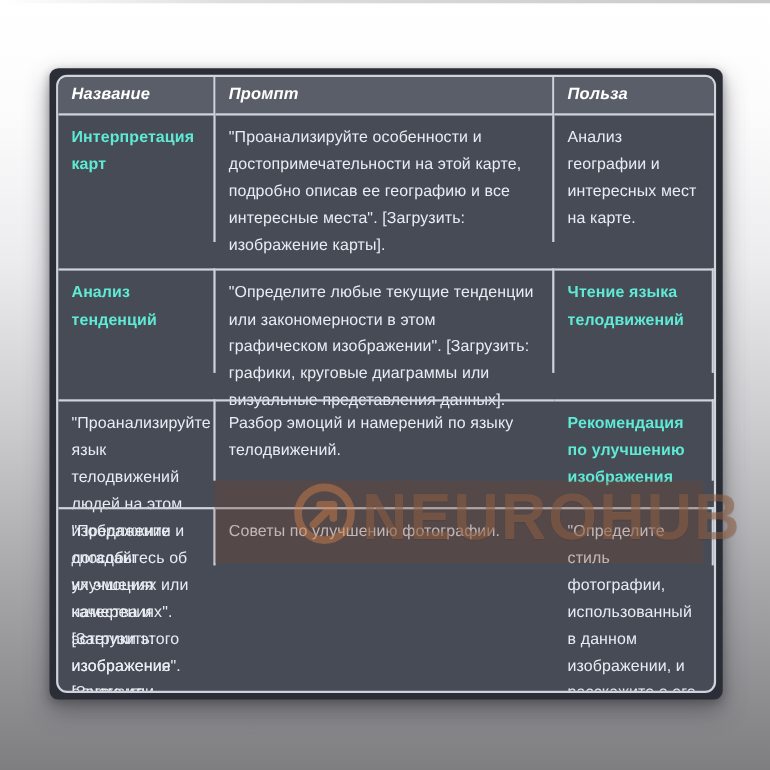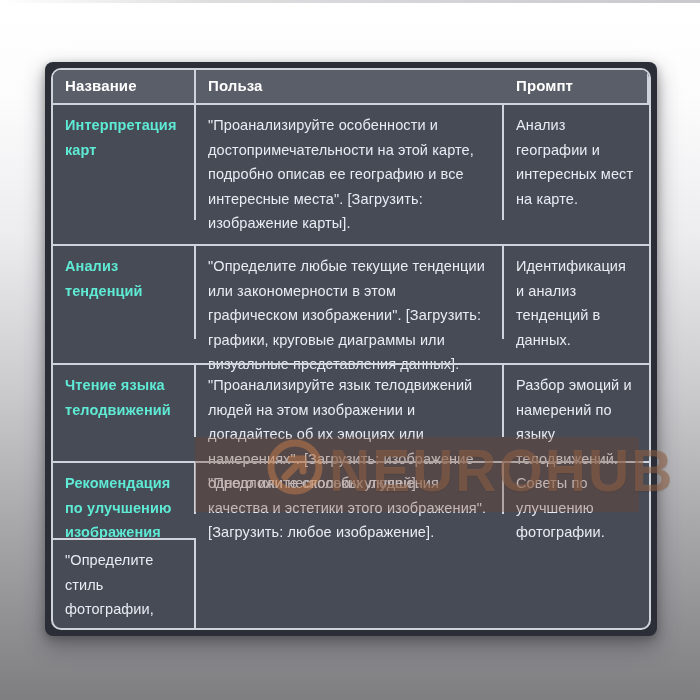--- a/index.html
+++ b/index.html
@@ -55,20 +55,21 @@
   .col-a, .col-b { border-right: 2px solid #cfd3dc; }
   .rowline { border-top: 2px solid #cfd3dc; margin-top: 24px; }
   .head {
     background: #5a5e68;
     border-bottom: 2px solid #cfd3dc;
     display: flex; align-items: center;
     padding: 0 12px;
     font-weight: bold;
     color: #ffffff;
     font-size: 15px;
+    font-style: italic;
   }
   .name-cell { font-weight: bold; color: #5eead4; }
   
   .watermark {
     position: absolute;
     left: 195px; top: 437px;
     width: 444px; height: 75px;
     background: rgba(114,69,48,0.32);
     display: flex;
     align-items: flex-start;
@@ -93,30 +94,29 @@
 </style>
 </head>
 <body>
 
 <div id="screenshot">
 
   <div class="table-frame">
     <div class="table-grid">
 
       <div class="cell head col-a">Название</div>
+      <div class="cell head col-b">Промпт</div>
       <div class="cell head">Польза</div>
-      <div class="cell head col-b">Промпт</div>
 
       <div class="cell col-a name-cell">Интерпретация карт</div>
       <div class="cell col-b">"Проанализируйте особенности и достопримечательности на этой карте, подробно описав ее географию и все интересные места". [Загрузить: изображение карты].</div>
       <div class="cell">Анализ географии и интересных мест на карте.</div>
 
       <div class="cell col-a name-cell rowline">Анализ тенденций</div>
       <div class="cell col-b rowline">"Определите любые текущие тенденции или закономерности в этом графическом изображении". [Загрузить: графики, круговые диаграммы или визуальные представления данных].</div>
-      <div class="cell rowline">Идентификация и анализ тенденций в данных.</div>
 
       <div class="cell col-a name-cell rowline">Чтение языка телодвижений</div>
       <div class="cell col-b rowline">"Проанализируйте язык телодвижений людей на этом изображении и догадайтесь об их эмоциях или намерениях". [Загрузить: изображение одного или нескольких людей].</div>
       <div class="cell rowline">Разбор эмоций и намерений по языку телодвижений.</div>
 
       <div class="cell col-a name-cell rowline">Рекомендация по улучшению изображения</div>
       <div class="cell col-b rowline">"Предложите способы улучшения качества и эстетики этого изображения". [Загрузить: любое изображение].</div>
       <div class="cell rowline">Советы по улучшению фотографии.</div>
 
       <div class="cell col-b rowline">"Определите стиль фотографии, использованный в данном изображении, и расскажите о его технике и истории". [Загрузите: фотографию с ярко выраженным стилем фотографии].</div>

